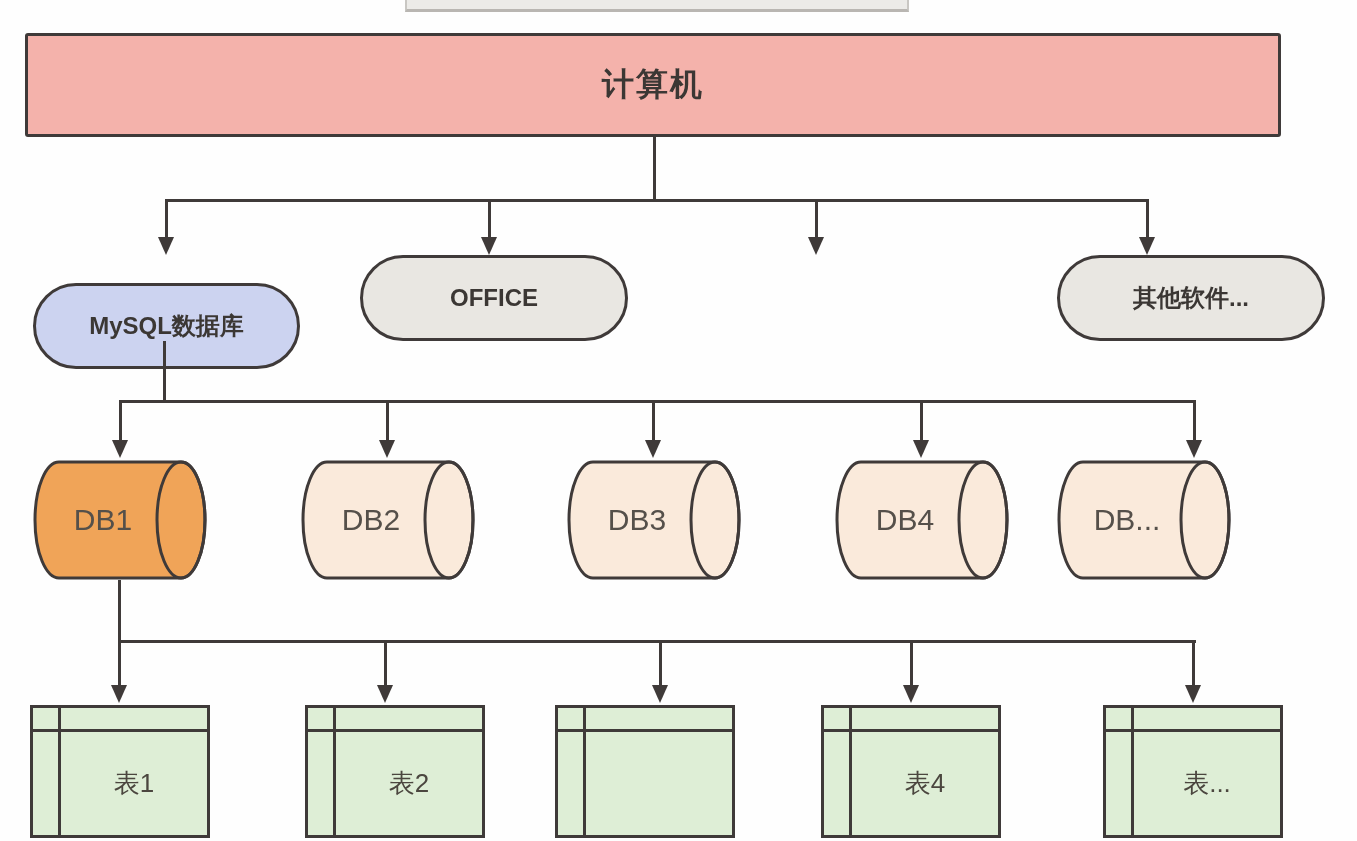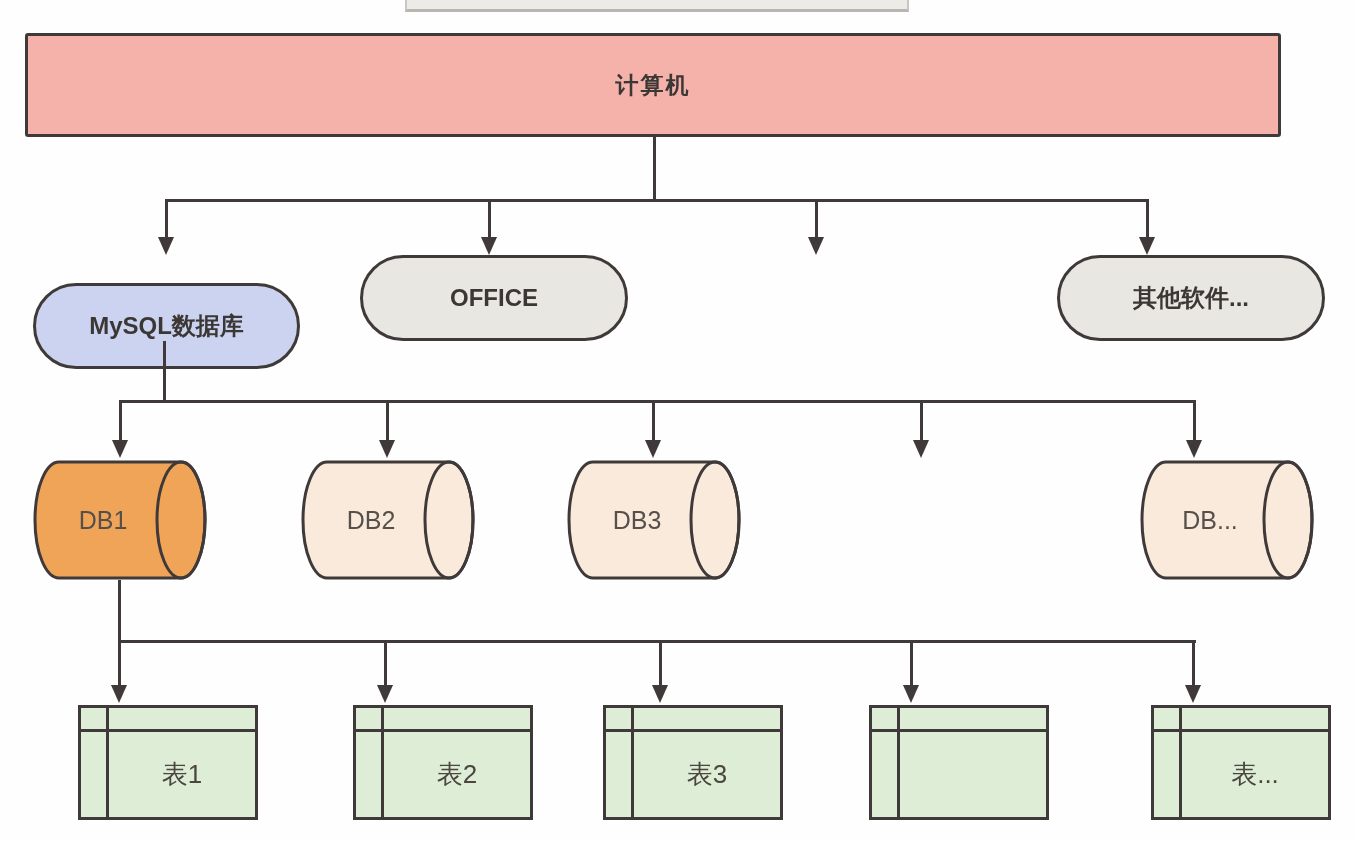--- a/index.html
+++ b/index.html
@@ -25,21 +25,21 @@
     border-left:2px solid #c9c7c3;border-right:2px solid #c9c7c3;
   }
   
   .computer{
     position:absolute;left:25px;top:33px;width:1256px;height:104px;
     box-sizing:border-box;
     background:var(--computer-fill);
     border:3px solid var(--stroke);
     border-radius:3px;
     display:flex;align-items:center;justify-content:center;
-    font-size:23px;font-weight:bold;color:#3b3734;
+    font-size:32px;font-weight:bold;color:#3b3734;
     letter-spacing:2px;
   }
   
   .pill{
     position:absolute;top:255px;height:86px;
     box-sizing:border-box;
     border:3px solid var(--stroke);
     border-radius:43px;
     background:var(--app-fill);
     display:flex;align-items:center;justify-content:center;
@@ -52,34 +52,33 @@
   
   .cyl{position:absolute;top:460px;width:170px;height:120px;}
   .cyl svg{display:block;overflow:visible;}
   .cyl .body{fill:var(--db-fill);stroke:var(--stroke);stroke-width:3;}
   .cyl.highlight .body{fill:var(--db-highlight-fill);}
   .cyl .cap{fill:none;stroke:var(--stroke);stroke-width:3;}
   .cyl-label{
     position:absolute;left:0;top:0;right:0;bottom:0;
     padding-right:34px;box-sizing:border-box;
     display:flex;align-items:center;justify-content:center;
-    font-size:25px;color:#55504a;
+    font-size:30px;color:#55504a;
   }
   .cyl1{left:35px;}
   .cyl2{left:303px;}
   .cyl3{left:569px;border-radius:17px;}
   .cyl4{left:837px;}
-  .cyl5{left:1142px;}
+  .cyl5{left:1059px;}
   
   .tbl{
-    position:absolute;top:705px;width:180px;height:115px;
+    position:absolute;top:705px;width:180px;height:133px;
     box-sizing:border-box;
     background:var(--table-fill);
     border:3px solid var(--stroke);
-    margin-left:48px;
   }
   .tbl .vline{position:absolute;left:25px;top:0;bottom:0;width:3px;background:var(--stroke);}
   .tbl .hline{position:absolute;left:0;right:0;top:21px;height:3px;background:var(--stroke);}
   .tbl-label{
     position:absolute;left:28px;top:24px;right:0;bottom:0;
     display:flex;align-items:center;justify-content:center;
     font-size:26px;color:#4b463f;
   }
   .tbl1{left:30px;}
   .tbl2{left:305px;}
@@ -146,20 +145,27 @@
     </svg>
     <div class="cyl-label">DB2</div>
   </div>
   <div class="cyl cyl3">
     <svg width="170" height="120" viewBox="0 0 170 120">
       <path class="body" d="M 24 2 H 146 A 24 58 0 0 1 146 118 H 24 A 24 58 0 0 1 24 2 Z"></path>
       <ellipse class="cap" cx="146" cy="60" rx="24" ry="58"></ellipse>
     </svg>
     <div class="cyl-label">DB3</div>
   </div>
+  <div class="cyl cyl4">
+    <svg width="170" height="120" viewBox="0 0 170 120">
+      <path class="body" d="M 24 2 H 146 A 24 58 0 0 1 146 118 H 24 A 24 58 0 0 1 24 2 Z"></path>
+      <ellipse class="cap" cx="146" cy="60" rx="24" ry="58"></ellipse>
+    </svg>
+    <div class="cyl-label">DB4</div>
+  </div>
   <div class="cyl cyl5">
     <svg width="170" height="120" viewBox="0 0 170 120">
       <path class="body" d="M 24 2 H 146 A 24 58 0 0 1 146 118 H 24 A 24 58 0 0 1 24 2 Z"></path>
       <ellipse class="cap" cx="146" cy="60" rx="24" ry="58"></ellipse>
     </svg>
     <div class="cyl-label">DB...</div>
   </div>
 
   <div class="line" style="left:118px;top:580px;width:3px;height:60px;"></div>
   <div class="line" style="left:118px;top:640px;width:1078px;height:3px;"></div>
@@ -180,25 +186,25 @@
     <div class="tbl-label">表1</div>
   </div>
   <div class="tbl tbl2">
     <div class="vline"></div>
     <div class="hline"></div>
     <div class="tbl-label">表2</div>
   </div>
   <div class="tbl tbl3">
     <div class="vline"></div>
     <div class="hline"></div>
-    <div class="tbl-label">表3</div>
   </div>
   <div class="tbl tbl4">
     <div class="vline"></div>
     <div class="hline"></div>
+    <div class="tbl-label">表4</div>
   </div>
   <div class="tbl tbl5">
     <div class="vline"></div>
     <div class="hline"></div>
     <div class="tbl-label">表...</div>
   </div>
 
 </div>
 
 </body></html>

